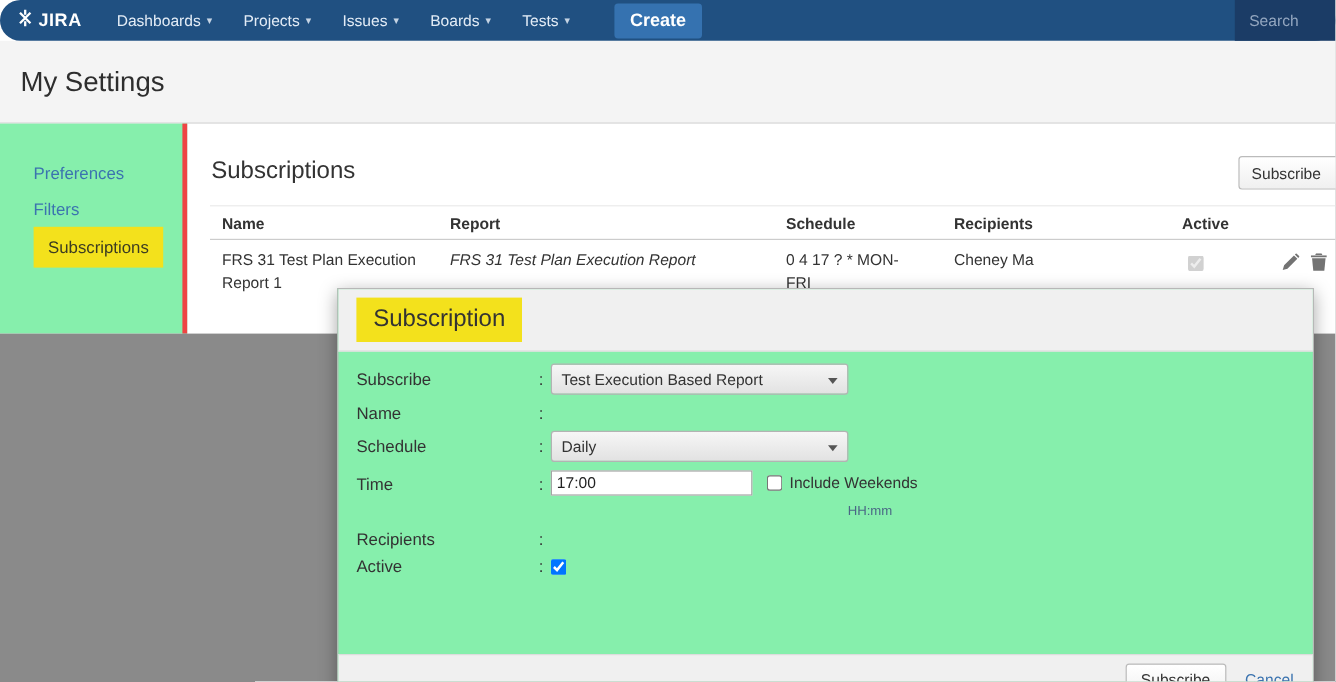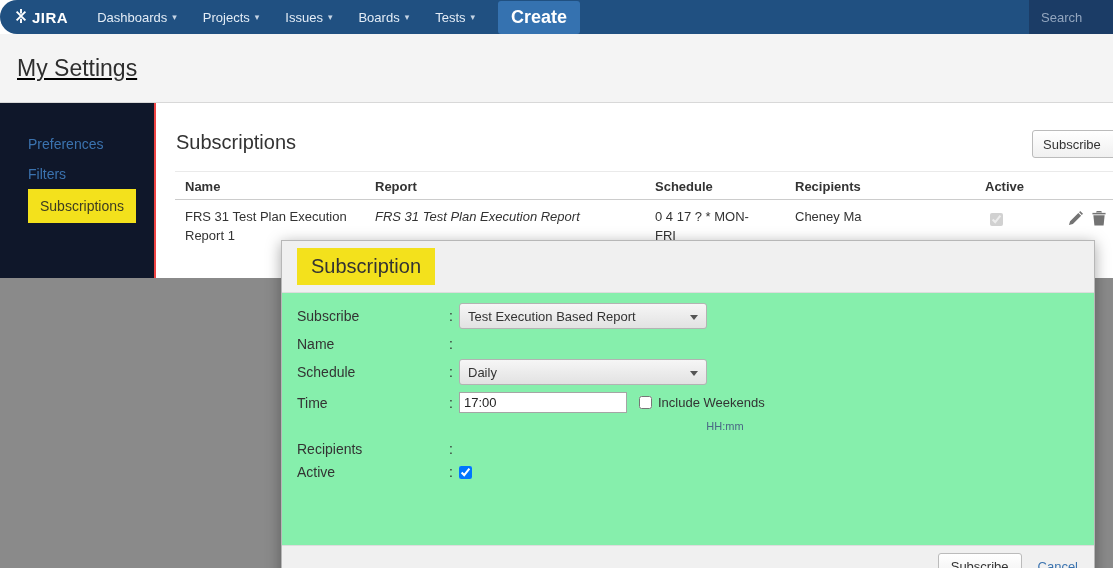--- a/index.html
+++ b/index.html
@@ -7,35 +7,35 @@
   .screen { position:relative; width:1113px; height:568px; overflow:hidden; background:#fff; }
 
   
   .navbar { position:absolute; top:0; left:0; width:100%; height:34px; background:#205081;
             display:flex; align-items:center; padding-left:14px; z-index:3;border-radius:17px; }
   .logo { display:flex; align-items:center; gap:4px; color:#fff; font-weight:bold;
           font-size:15px; letter-spacing:.5px; margin-right:16px; cursor:pointer; }
   .nav-item { color:#e3ecf6; font-size:13px; padding:0 13px; height:34px;
               display:flex; align-items:center; gap:5px; cursor:pointer; }
   .nav-caret { font-size:9px; opacity:.85; }
-  .create-btn { margin-left:10px; background:#3572b0; color:#fff; font-weight:bold;
-                font-size:18px; border:none; border-radius:3px; padding:6px 13px;
+  .create-btn { margin-left:24px; background:#3572b0; color:#fff; font-weight:bold;
+                font-size:15px; border:none; border-radius:3px; padding:6px 13px;
                 cursor:pointer; font-family:inherit; }
   .search-box { margin-left:auto; width:84px; height:34px; background:#1b3c66; border:none;
                 color:#c3cfde; font-size:13px; padding-left:12px; outline:none; font-family:inherit; }
   .search-box::placeholder { color:#93a6bf; }
 
   
   .page-header { position:absolute; top:34px; left:0; width:100%; height:69px; background:#f4f4f4;
-                 border-bottom:1px solid #d8d8d8; display:flex; align-items:center; padding-left:17px;text-decoration:underline; }
+                 border-bottom:1px solid #d8d8d8; display:flex; align-items:center; padding-left:17px; }
   .page-title { font-size:23px; color:#2e2e2e; font-weight:normal; }
 
   
   .sidebar { position:absolute; top:103px; left:0; width:156px; height:175px;
-             border-right:2px solid #ef4444; padding-top:26px; background:#0f172a; }
+             border-right:4px solid #ef4444; padding-top:26px; background:#86efac; }
   .side-item { height:30px; line-height:30px; padding-left:28px; font-size:14px;
                color:#3b73af; cursor:pointer; }
   .side-item-hl-row { height:38px; padding-left:28px; }
   .side-hl { display:inline-block; background:#f3e11c; padding:9px 12px; font-size:14px;
              color:#3c3c22; cursor:pointer; }
 
   
   .main-heading { position:absolute; top:131px; left:176px; font-size:20px; color:#333; font-weight:normal; }
   .subscribe-top-btn { position:absolute; top:130px; left:1032px; width:92px; height:28px;
                        background:linear-gradient(#ffffff,#f0f0f0); border:1px solid #bbb;

